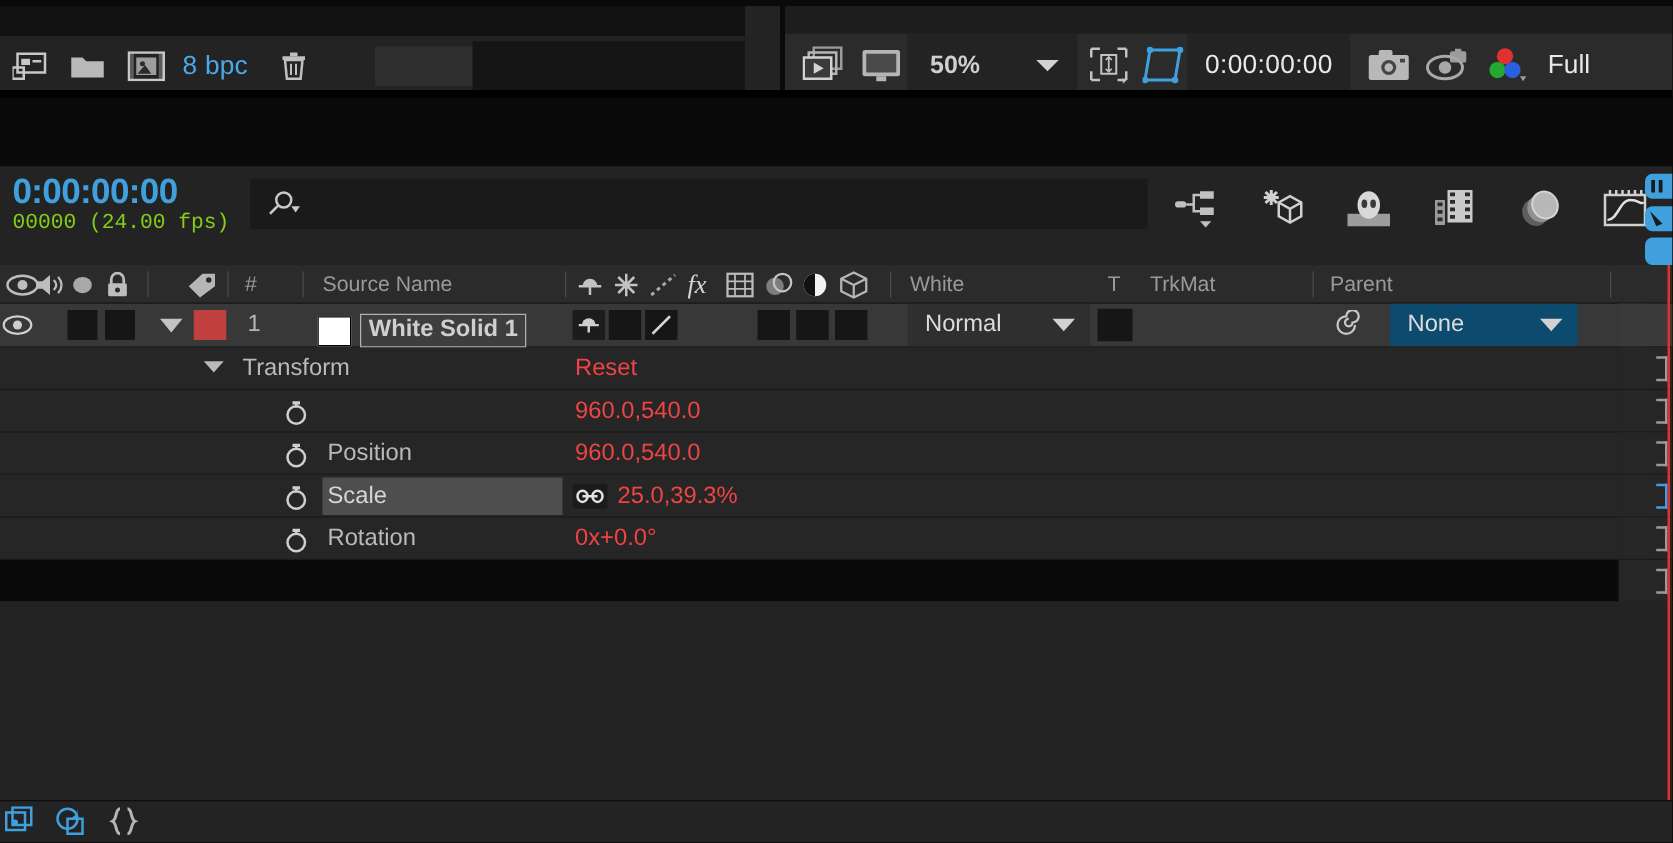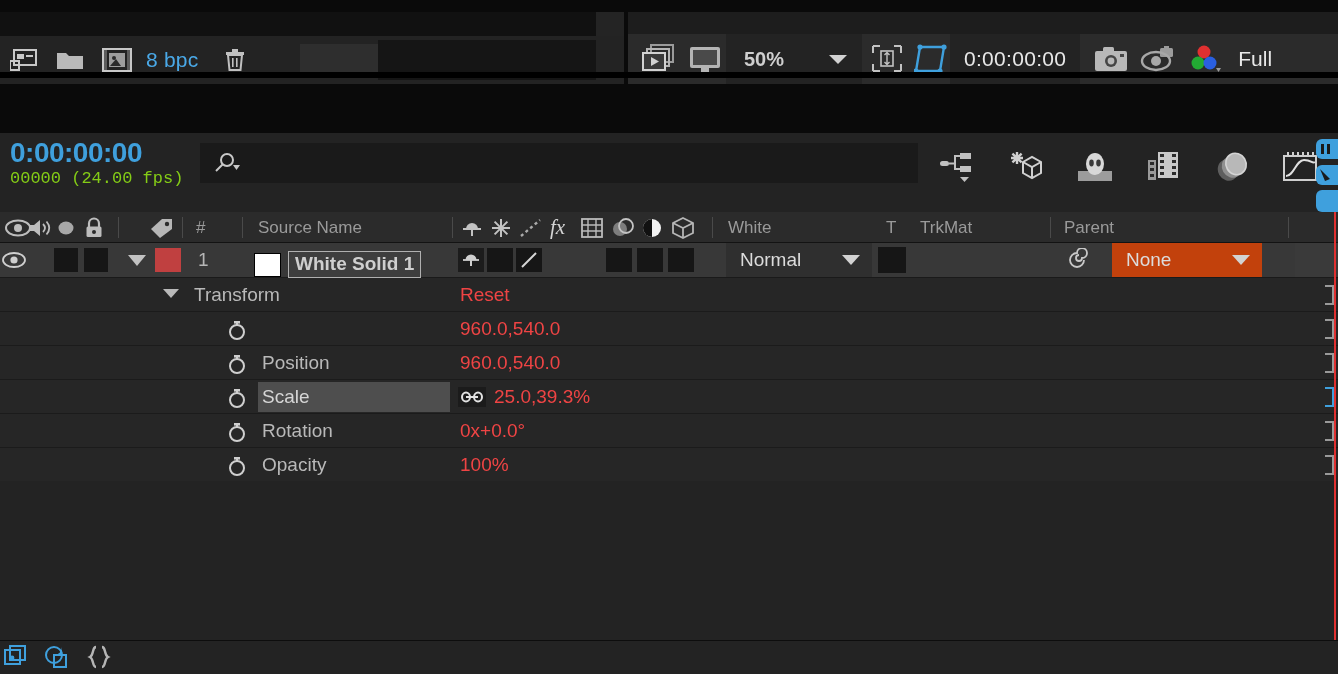--- a/index.html
+++ b/index.html
@@ -6,21 +6,21 @@
   html, body {
     width: 1338px; height: 674px;
     background: #0a0a0a;
     font-family: "Liberation Sans", sans-serif;
     overflow: hidden;
     -webkit-font-smoothing: antialiased;
   }
   .app { position: relative; width: 1338px; height: 674px; background: #0a0a0a; }
 
   
-  .top-strip { position: absolute; left: 0; top: 12px; width: 1086px; height: 78px; }
+  .top-strip { position: absolute; left: 0; top: 5px; width: 1086px; height: 78px; }
 
   .proj-panel {
     position: absolute; left: 0; top: 0; width: 624px; height: 72px;
     background: #1d1d1d;
   }
   .proj-empty { position: absolute; left: 0; top: 0; width: 596px; height: 24px; background: #111; }
   .proj-empty2 { position: absolute; left: 596px; top: 0; width: 28px; height: 28px; background: #242424; }
   .proj-toolbar {
     position: absolute; left: 0; top: 24px; width: 624px; height: 48px;
     background: #232323; display: flex; align-items: center;
@@ -114,21 +114,21 @@
     color: #cfcfcf; font-size: 19px; font-weight: bold; padding: 0 6px;
     border: 1px solid #b0b0b0; height: 27px; display: flex; align-items: center;
     background: #3e3e3e;
   }
   .mode-box {
     position: absolute; top: 0; height: 34px; width: 146px; background: #2f2f2f;
     display: flex; align-items: center; justify-content: space-between; padding: 0 12px 0 14px;
   }
   .mode-txt { color: #dcdcdc; font-size: 19px; }
   .parent-box {
-    position: absolute; top: 0; height: 34px; width: 150px; background: #c2410c;
+    position: absolute; top: 0; height: 34px; width: 150px; background: #0c4a6e;
     display: flex; align-items: center; justify-content: space-between; padding: 0 12px 0 14px;
   }
   .caret-dn { width: 0; height: 0; border-left: 9px solid transparent; border-right: 9px solid transparent; border-top: 10px solid #d2d2d2; }
 
   
   .proprow {
     position: absolute; left: 0; width: 1338px; height: 34px;
     background: #262626; border-bottom: 1px solid #1b1b1b;
   }
   .proprow .name { position: absolute; height: 34px; display: flex; align-items: center; color: #b9b9b9; font-size: 19px; }
@@ -580,31 +580,20 @@
       <svg width="22" height="22" viewBox="0 0 22 22">
         <circle cx="11" cy="13" r="7" fill="none" stroke="#cfcfcf" stroke-width="2"></circle>
         <rect x="8" y="2" width="6" height="2.6" fill="#cfcfcf"></rect>
         <rect x="10" y="4" width="2" height="3" fill="#cfcfcf"></rect>
       </svg>
     </span>
     <span class="name" style="left:262px;">Rotation</span>
     <span class="val">0x+0.0°</span>
   </div>
 
-  <div class="proprow" style="top:448px;">
-    <span class="stopwatch">
-      <svg width="22" height="22" viewBox="0 0 22 22">
-        <circle cx="11" cy="13" r="7" fill="none" stroke="#cfcfcf" stroke-width="2"></circle>
-        <rect x="8" y="2" width="6" height="2.6" fill="#cfcfcf"></rect>
-        <rect x="10" y="4" width="2" height="3" fill="#cfcfcf"></rect>
-      </svg>
-    </span>
-    <span class="name" style="left:262px;">Opacity</span>
-    <span class="val">100%</span>
-  </div>
 
   <div class="tl-area">
     <div class="tl-cell" style="top:0;height:35px;background:#3a3a3a;">
       <span class="tl-col-a" style="background:#3a3a3a;"></span>
     </div>
     <div class="tl-cell" style="top:35px;height:34px;background:#262626;">
       <span class="tl-col-a" style="background:#262626;"></span>
       <span class="bracket"></span>
     </div>
     <div class="tl-cell" style="top:69px;height:34px;background:#262626;">

